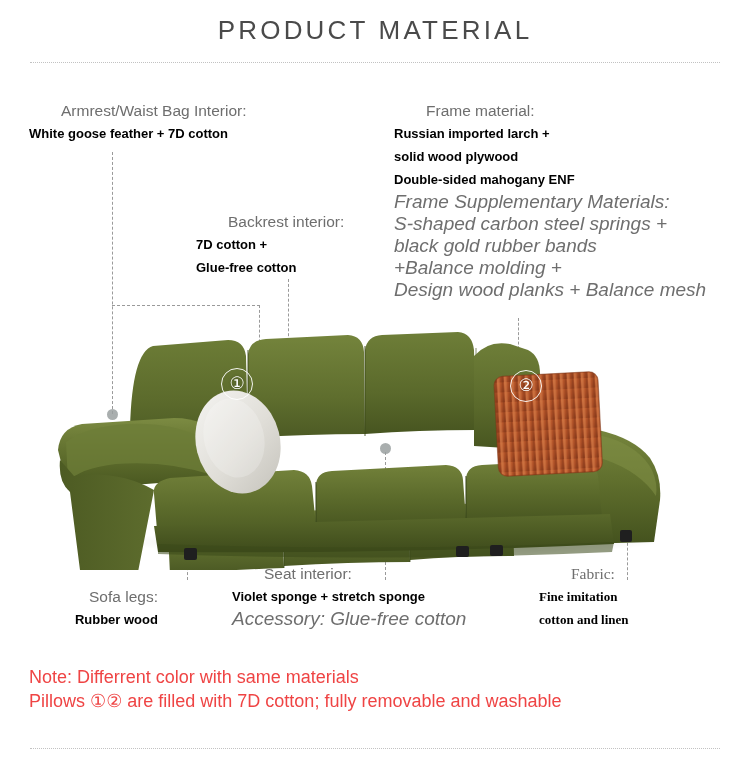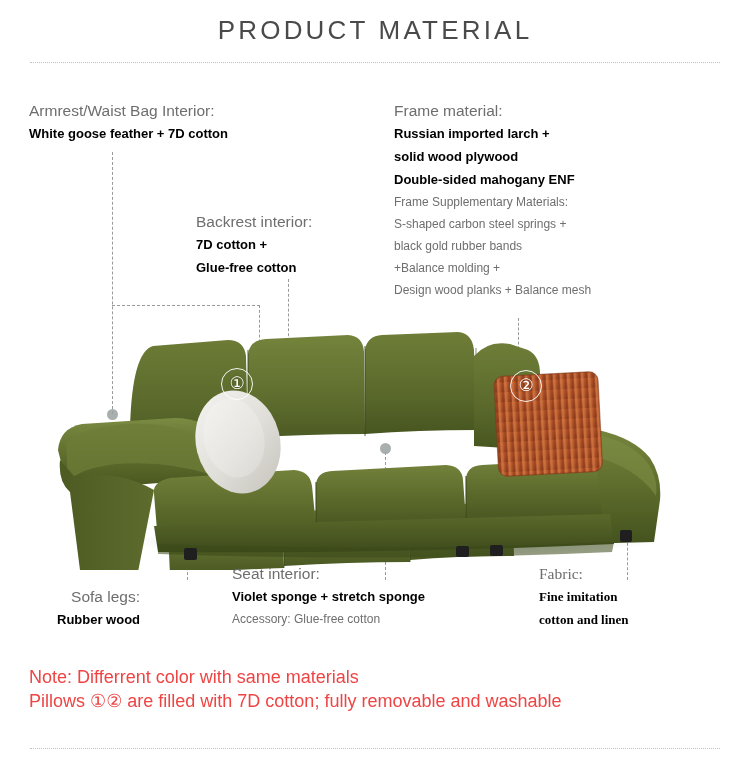--- a/index.html
+++ b/index.html
@@ -42,34 +42,36 @@
   .divider.bottom { top: 748px; }
 
   
   .callout { position: absolute; }
   .lbl {
     font-size: 15.5px;
     color: #6e6e6e;
     font-weight: 400;
     line-height: 22px;
     white-space: nowrap;
+    margin-left: 32px;
   }
   .val {
     font-size: 13px;
     color: #000000;
     font-weight: bold;
     line-height: 23px;
     white-space: nowrap;
   }
   .sub {
-    font-size: 12px;
+    font-size: 19px;
     color: #6e6e6e;
     font-weight: 400;
     line-height: 22px;
     white-space: nowrap;
+    font-style: italic;
   }
 
   .c-armrest  { left: 29px;  top: 100px; }
   .c-frame    { left: 394px; top: 100px; }
   .c-backrest { left: 196px; top: 211px; }
   .c-legs     { left: 57px;  top: 586px; text-align: right; }
   .c-seat     { left: 232px; top: 563px; }
   .c-fabric   { left: 539px; top: 563px; font-family: Liberation Serif, serif; }
 
   .note {

